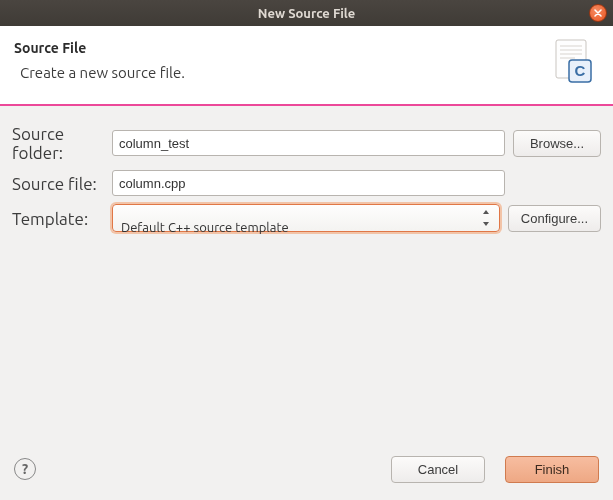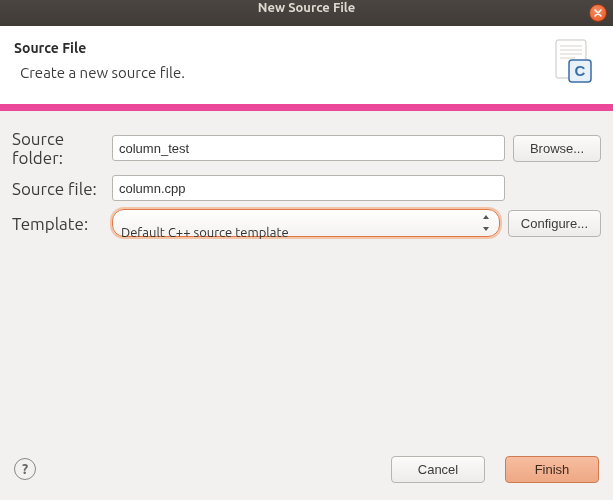--- a/index.html
+++ b/index.html
@@ -10,41 +10,42 @@
     font-size: 13px;
     color: #3c3c3c;
     background: #f2f1f0;
     overflow: hidden;
   }
   .titlebar {
     height: 26px;
     background: linear-gradient(#4a4540, #3f3b36);
     color: #dfd9d2;
     display: flex;
+    align-items: center;
     position: relative;
   }
   .titlebar .title {
     flex: 1;
     text-align: center;
     font-weight: bold;
     font-size: 13px;
   }
   .close-btn {
     position: absolute;
     right: 6px; top: 4px;
     width: 18px; height: 18px;
     border-radius: 50%;
     background: radial-gradient(circle at 40% 35%, #f58b61, #e95420);
     border: 1px solid #9a3612;
     display: flex; align-items: center; justify-content: center;
   }
   .close-btn svg { width: 8px; height: 8px; }
   .header {
     background: #fff;
-    border-bottom: 7px solid #ec4899;
+    border-bottom: 2px solid #ec4899;
     padding: 14px 18px 18px 14px;
     display: flex;
     align-items: flex-start;
   }
   .header-text { flex: 1; }
   .header-text h1 {
     margin: 0 0 8px 0;
     font-size: 14px;
     font-weight: bold;
     color: #2c2c2c;
@@ -102,21 +103,21 @@
   }
   .select-focused {
     flex: 1;
     height: 28px;
     padding: 18px 30px 0 8px;
     font-size: 13px;
     color: #333;
     background: linear-gradient(#fefefd, #f4f3f1);
     border: 1px solid #e07746;
     box-shadow: 0 0 0 2px #f2c4a8;
-    border-radius: 12px;
+    border-radius: 4px;
     position: relative;
     display: flex;
     align-items: center;
     cursor: pointer;
   }
   .select-arrows {
     position: absolute;
     right: 8px; top: 50%;
     transform: translateY(-50%);
     width: 10px; height: 16px;

